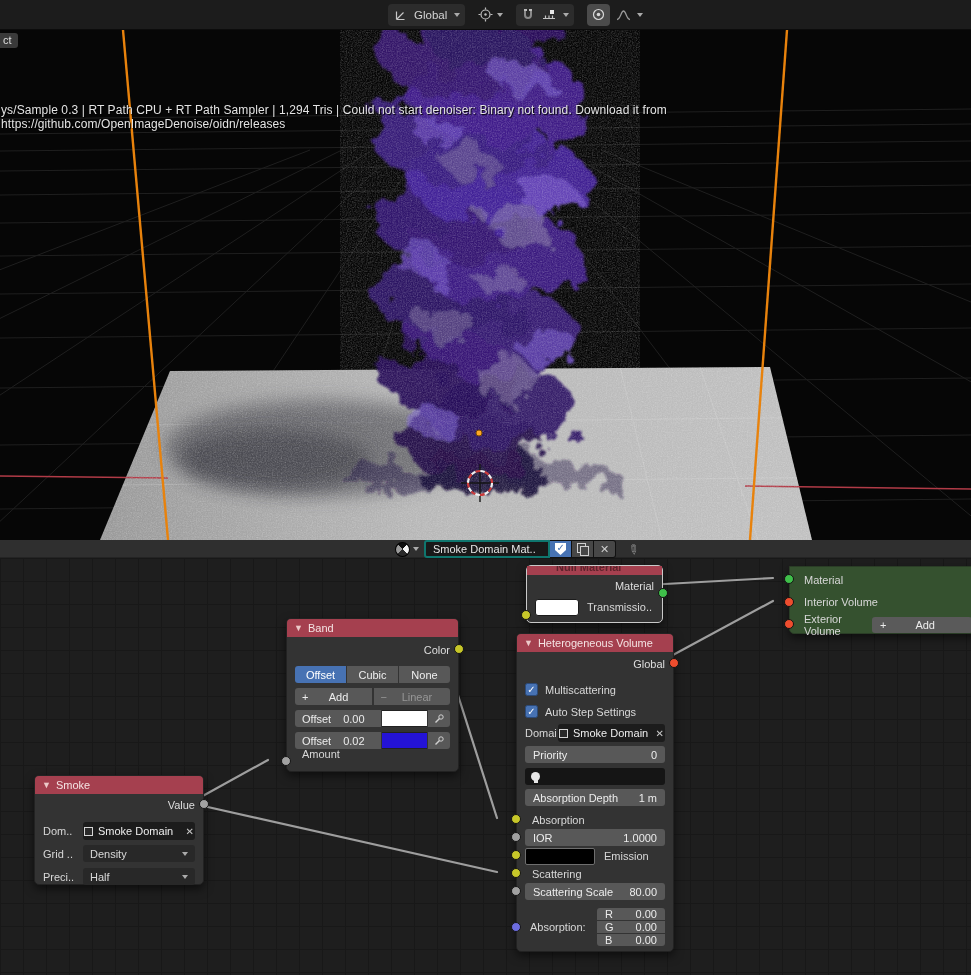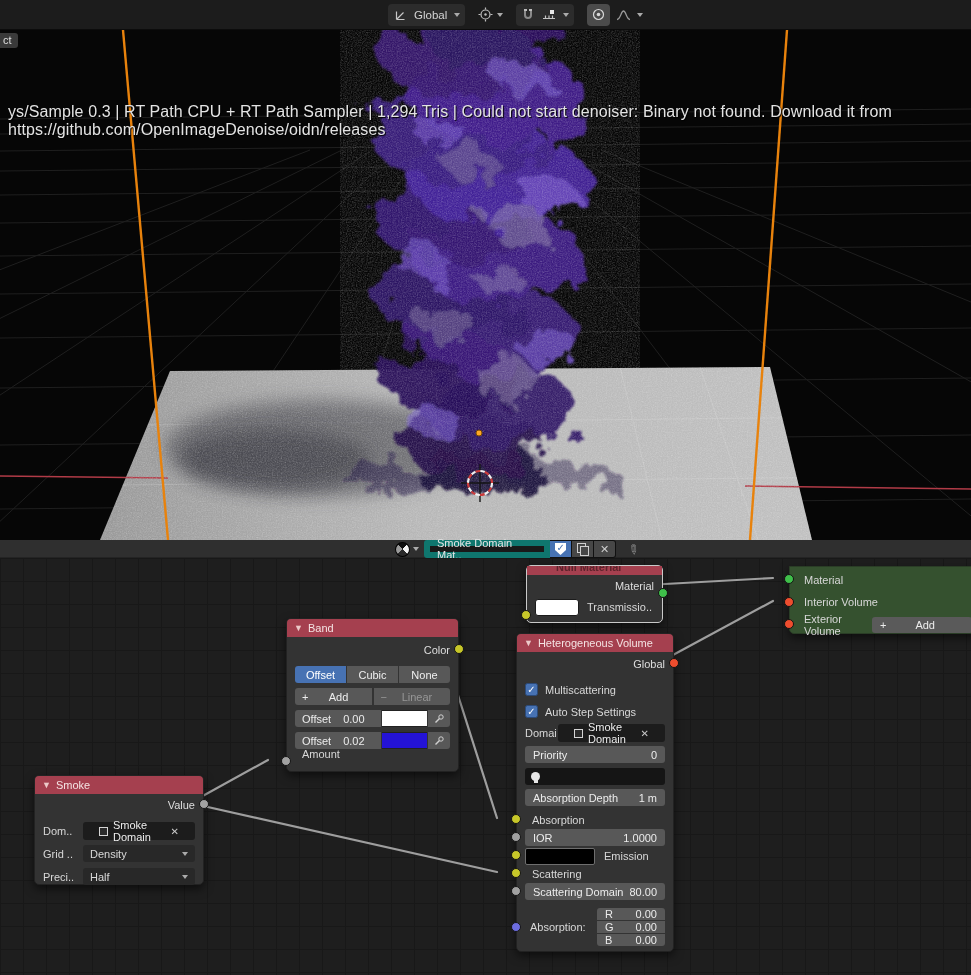--- a/index.html
+++ b/index.html
@@ -12,27 +12,27 @@
   
   .topbar { position:absolute; left:0; top:0; width:971px; height:30px; background:#1c1c1c; border-bottom:1px solid #0c0c0c; display:flex; align-items:center; }
   .tb-group { display:flex; align-items:center; background:#2c2c2c; border-radius:4px; height:22px; padding:0 5px; margin-right:8px; gap:4px; }
   .tb-plain { background:transparent; }
   .tb-seg-active { background:#4b4b4b; border-radius:4px; height:22px; display:flex; align-items:center; padding:0 4px; }
   .chev { width:0; height:0; border-left:3.5px solid transparent; border-right:3.5px solid transparent; border-top:4px solid #ababab; display:inline-block; }
   .tb-label { color:#d4d4d4; font-size:11.5px; padding:0 3px; }
   
   .viewport { position:absolute; left:0; top:30px; width:971px; height:510px; background:#060606; overflow:hidden; }
   .corner-chip { position:absolute; left:0; top:3px; background:#3a3a3a; color:#dfdfdf; padding:1px 6px 2px 3px; border-radius:0 3px 3px 0; font-size:11px; }
-  .status-text { position:absolute; left:1px; top:73px; width:900px; color:#e3e3e3; font-size:16px; text-shadow:1px 1px 1px #000; letter-spacing:0.1px;padding-left:7px; }
+  .status-text { position:absolute; left:1px; top:73px; width:900px; color:#e3e3e3; font-size:12px; text-shadow:1px 1px 1px #000; letter-spacing:0.1px; }
   
   .ed-header { position:absolute; left:0; top:540px; width:971px; height:18px; background:#2f2f2f; border-bottom:1px solid #242424; }
   .mat-row { position:absolute; left:392px; top:-3px; height:24px; display:flex; align-items:center; gap:2px; }
   .sphere-btn { display:flex; align-items:center; gap:3px; padding:2px 3px; border-radius:3px; }
   .sphere-ico { width:15px; height:15px; border-radius:50%; background:conic-gradient(#f2f2f2 0 25%, #2a2a2a 25% 50%, #9a9a9a 50% 75%, #0d0d0d 75%); transform:rotate(45deg); border:1px solid #000; }
-  .mat-name { width:126px; height:18px; background:#191919; border:6px solid #0f766e; border-radius:3px 0 0 3px; color:#e6e6e6; display:flex; align-items:center; padding:0 7px; }
+  .mat-name { width:126px; height:18px; background:#191919; border:2px solid #0f766e; border-radius:3px 0 0 3px; color:#e6e6e6; display:flex; align-items:center; padding:0 7px; }
   .hbtn { width:22px; height:18px; display:flex; align-items:center; justify-content:center; background:#474747; border:1px solid #101010; border-left:none; color:#cfcfcf; }
   .hbtn.blue { background:#4772b3; }
   .hbtn.last { border-radius:0 3px 3px 0; }
   .shield { width:11px; height:12px; background:#fff; clip-path:polygon(0 0,100% 0,100% 58%,50% 100%,0 58%); position:relative; }
   .shield i { position:absolute; left:1.5px; top:-1px; font-style:normal; color:#4772b3; font-size:10px; font-weight:bold; }
   .copy-ico { position:relative; width:11px; height:12px; }
   .copy-ico::before { content:""; position:absolute; left:0; top:0; width:7px; height:8px; border:1px solid #d0d0d0; background:#474747; }
   .copy-ico::after { content:""; position:absolute; left:3px; top:3px; width:7px; height:8px; border:1px solid #d0d0d0; background:#474747; }
   .pin-ico { margin-left:10px; color:#8a8a8a; font-size:13px; transform:rotate(40deg); }
   
@@ -48,21 +48,21 @@
   .nrow { position:absolute; left:8px; right:8px; height:17px; display:flex; align-items:center; }
   .socket { position:absolute; width:10px; height:10px; border-radius:50%; border:1px solid #141414; z-index:5; }
   .sck-yellow { background:#c7c729; } .sck-grey { background:#a1a1a1; }
   .sck-green { background:#3fbf4a; } .sck-red { background:#ee4d2e; }
   .sck-purple { background:#6c6cdf; }
   .out-label { margin-left:auto; color:#dedede; }
   .sld { flex:1; background:#585858; border-radius:3px; height:17px; display:flex; align-items:center; padding:0 8px; color:#ececec; }
   .sld .val { margin-left:auto; }
   .dd { flex:1; background:#282828; border-radius:3px; height:17px; display:flex; align-items:center; padding:0 7px; color:#d9d9d9; }
   .dd .chev { margin-left:auto; }
-  .objf { flex:1; background:#1c1c1c; border-radius:3px; height:18px; display:flex; align-items:center; padding:0 16px; gap:5px; color:#ededed;justify-content:space-between; }
+  .objf { flex:1; background:#1c1c1c; border-radius:3px; height:18px; display:flex; align-items:center; padding:0 1px; gap:5px; color:#ededed;justify-content:space-between; }
   .meshico { width:9px; height:9px; border:1.5px solid #d5d5d5; background:#2a2a2a; flex:0 0 auto; }
   .xico { margin-left:auto; color:#c9c9c9; font-size:10px; }
   .cb { width:13px; height:13px; background:#4772b3; border-radius:2.5px; display:flex; align-items:center; justify-content:center; color:#fff; font-size:10px; margin-right:7px; border:1px solid #2b4a79; }
   .seg { flex:1; height:17px; display:flex; align-items:center; justify-content:center; background:#585858; color:#efefef; }
   .seg.sel { background:#4772b3; color:#fff; }
   .btn { flex:1; height:17px; display:flex; align-items:center; background:#585858; color:#ededed; border-radius:3px; padding:0 7px; gap:4px; }
   .btn .mid { flex:1; text-align:center; }
   .btn.dim { color:#969696; }
   .ramp-main { flex:0 0 86px; background:#585858; height:17px; border-radius:3px 0 0 3px; display:flex; align-items:center; padding:0 7px; color:#ececec; }
   .ramp-main .val { margin-left:12px; }
@@ -427,21 +427,21 @@
       </div>
       <div class="nrow" style="top:213px;height:18px">
         <span class="swatch" style="flex:0 0 70px;background:#000;border:1px solid #6e6e6e;border-radius:2px"></span>
         <span style="margin-left:9px">Emission</span>
       </div>
       <div class="nrow" style="top:231px">
         <span style="margin-left:7px">Scattering</span>
       </div>
       <div class="nrow" style="top:249px">
         <span class="sld">
-          <span>Scattering Domain</span>
+          <span>Scattering Scale</span>
           <span class="val">80.00</span>
         </span>
       </div>
       <div class="nrow" style="top:267px;height:52px;align-items:center">
         <span style="flex:0 0 72px;padding-left:5px">Absorption:</span>
         <span style="flex:1;display:flex;flex-direction:column;gap:1px">
           <span class="rgbf" style="border-radius:3px 3px 0 0">
             <span>R</span>
               <span class="val">0.00</span>
           </span>

